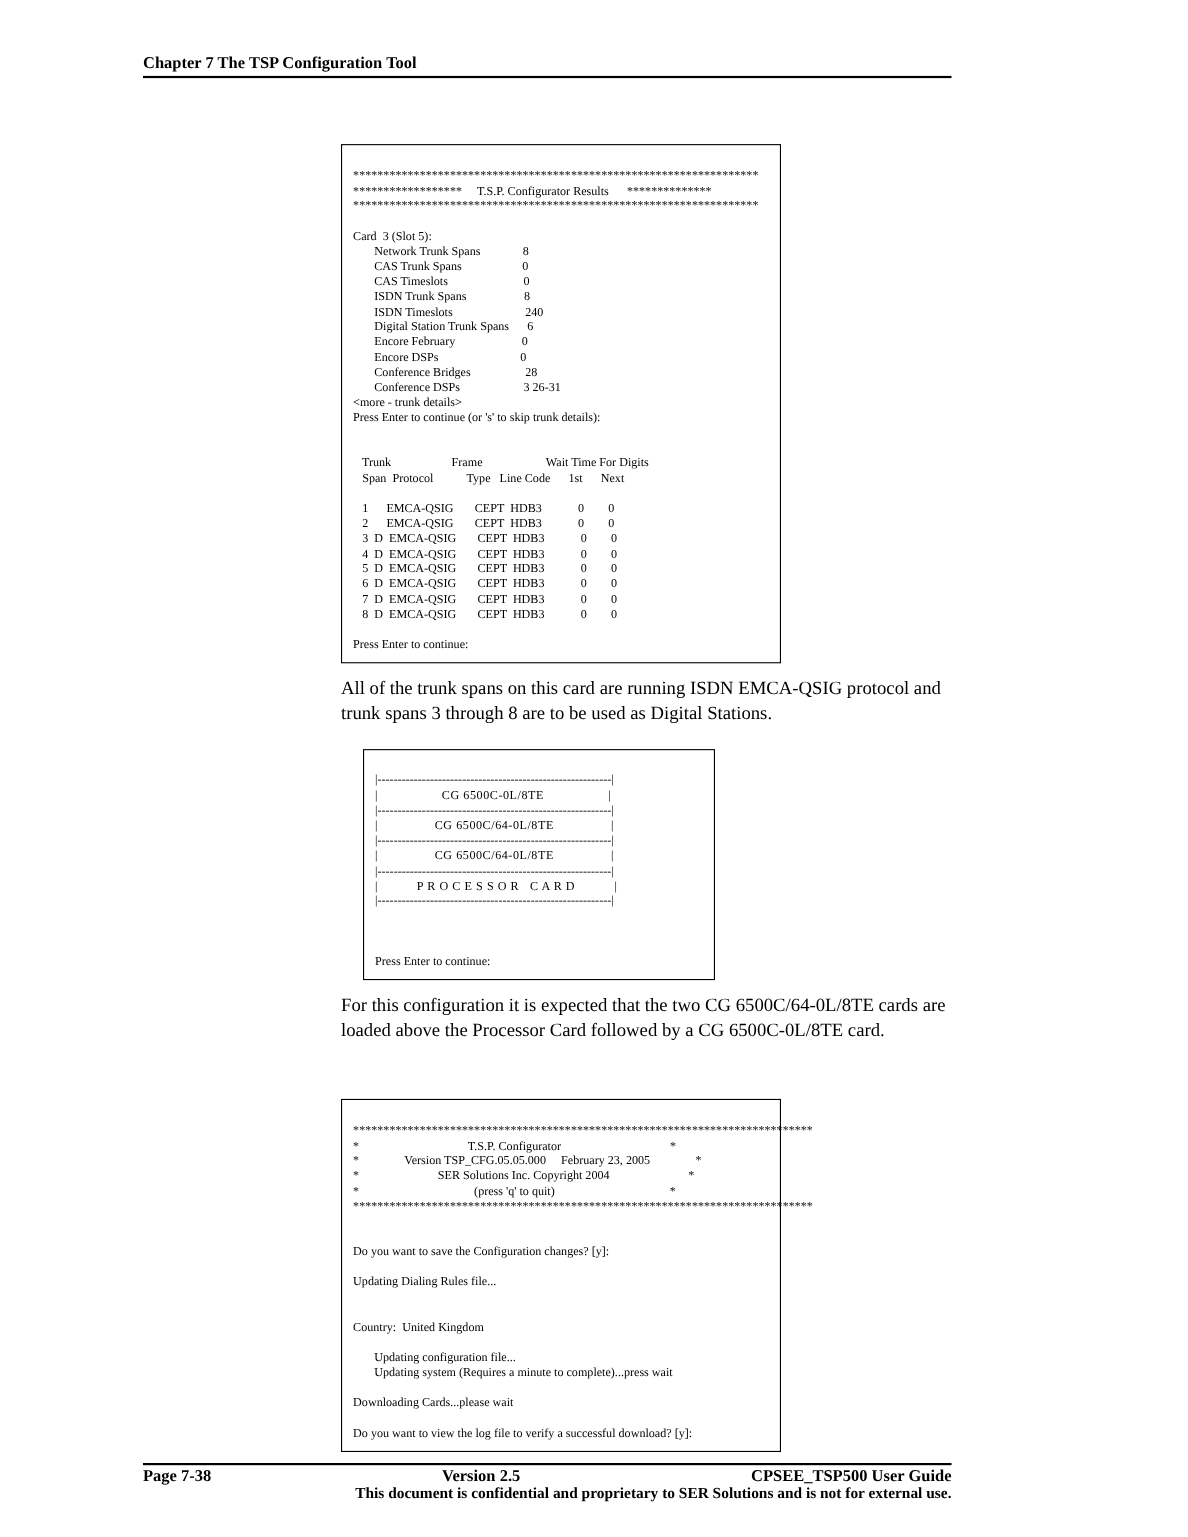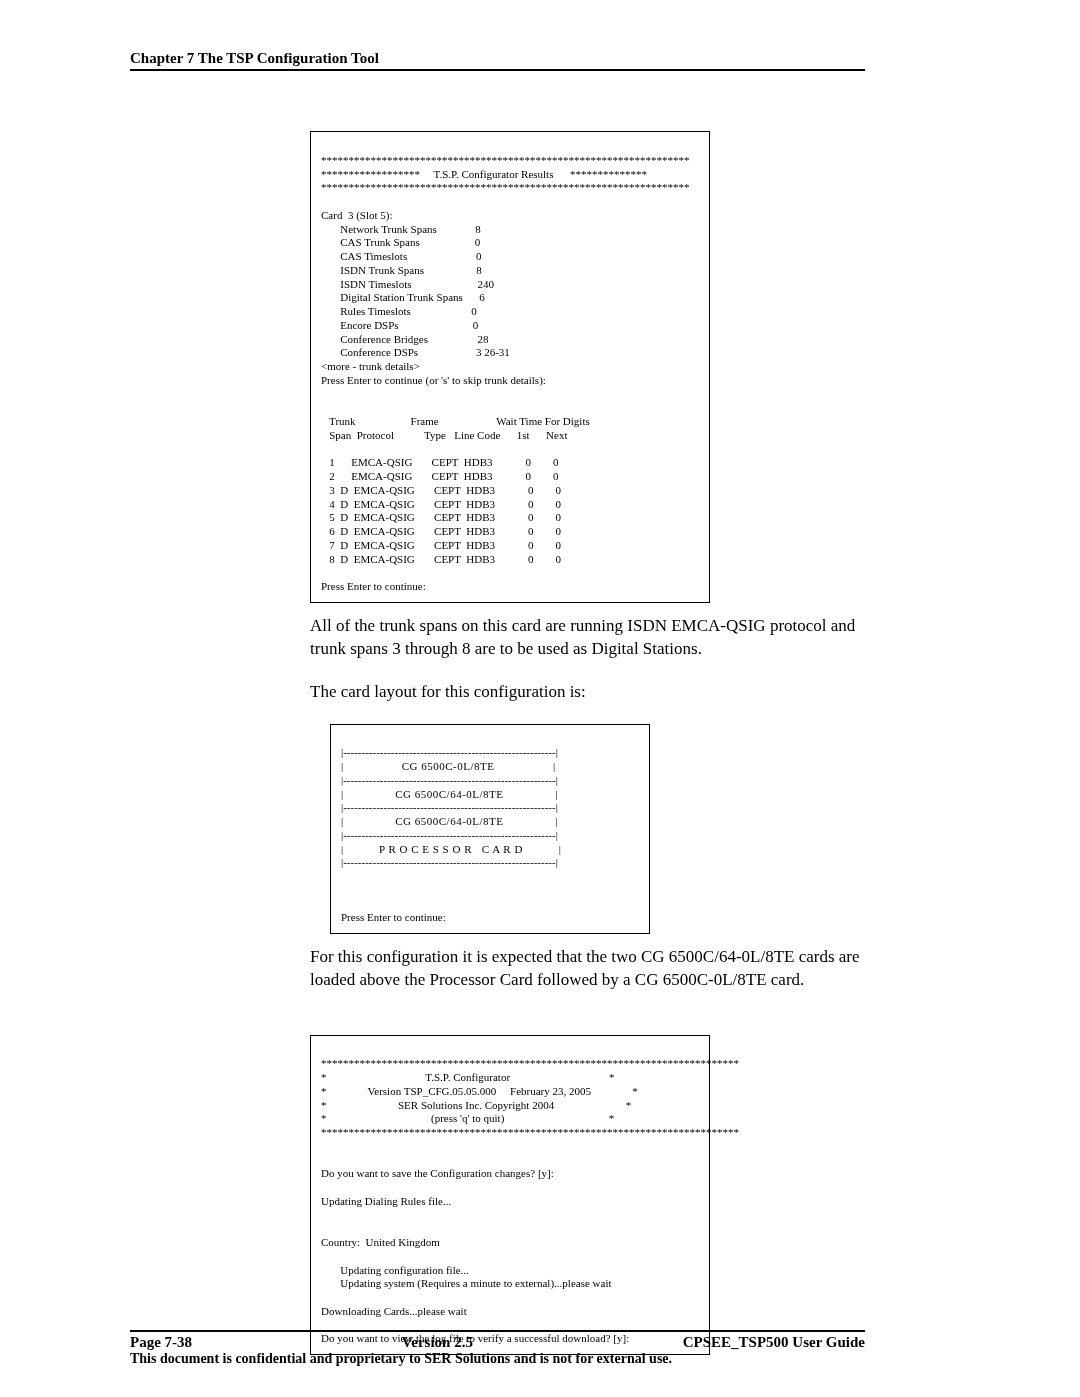--- a/index.html
+++ b/index.html
@@ -50,21 +50,21 @@
     margin-top: 12px;
   }
   .footer-rule { border-top: 2px solid #000; margin-bottom: 2px; }
   .footer-line1 {
     display: flex;
     justify-content: space-between;
     font-size: 15px;
     font-weight: bold;
   }
   .footer-line2 {
-    text-align: left;
+    text-align: right;
     font-size: 14px;
     font-weight: bold;
   }
   .slot-row { text-align: center; letter-spacing: .5px; }
 </style>
 </head>
 <body>
 
 <div class="page">
   <div class="chapter-header">Chapter 7 The TSP Configuration Tool</div>
@@ -74,21 +74,21 @@
 <span>******************     T.S.P. Configurator Results      **************</span>
 <span>*******************************************************************</span>
 
 <span>Card  3 (Slot 5):</span>
        <span>Network Trunk Spans</span>              <span>8</span>
        <span>CAS Trunk Spans</span>                    <span>0</span>
        <span>CAS Timeslots</span>                         <span>0</span>
        <span>ISDN Trunk Spans</span>                   <span>8</span>
        <span>ISDN Timeslots</span>                        <span>240</span>
        <span>Digital Station Trunk Spans</span>      <span>6</span>
-       <span>Rules Timeslots</span>                      <span>0</span>
+       <span>Encore February</span>                      <span>0</span>
        <span>Encore DSPs</span>                           <span>0</span>
        <span>Conference Bridges</span>                  <span>28</span>
        <span>Conference DSPs</span>                     <span>3 26-31</span>
 <span>&lt;more - trunk details&gt;</span>
 <span>Press Enter to continue (or 's' to skip trunk details):</span>
 
 
 <span>   Trunk                    Frame                     Wait Time For Digits</span>
 <span>   Span  Protocol           Type   Line Code      1st      Next</span>
 
@@ -97,21 +97,20 @@
 <span>   3  D  EMCA-QSIG       CEPT  HDB3            0        0</span>
 <span>   4  D  EMCA-QSIG       CEPT  HDB3            0        0</span>
 <span>   5  D  EMCA-QSIG       CEPT  HDB3            0        0</span>
 <span>   6  D  EMCA-QSIG       CEPT  HDB3            0        0</span>
 <span>   7  D  EMCA-QSIG       CEPT  HDB3            0        0</span>
 <span>   8  D  EMCA-QSIG       CEPT  HDB3            0        0</span>
 
 <span>Press Enter to continue:</span></div>
 
   <div class="body-text">All of the trunk spans on this card are running ISDN EMCA-QSIG protocol and trunk spans 3 through 8 are to be used as Digital Stations.</div>
-  <div class="body-text">The card layout for this configuration is:</div>
 
   <div class="terminal-box box2">
 <span>|----------------------------------------------------------|</span>
 |<span class="slot-row">                  <span>CG 6500C-0L/8TE</span>                  </span>|
 <span>|----------------------------------------------------------|</span>
 |<span class="slot-row">                <span>CG 6500C/64-0L/8TE</span>                </span>|
 <span>|----------------------------------------------------------|</span>
 |<span class="slot-row">                <span>CG 6500C/64-0L/8TE</span>                </span>|
 <span>|----------------------------------------------------------|</span>
 |<span class="slot-row">           <span>P R O C E S S O R   C A R D</span>           </span>|
@@ -135,21 +134,21 @@
 
 
 <span>Do you want to save the Configuration changes? [y]:</span>
 
 <span>Updating Dialing Rules file...</span>
 
 
 <span>Country:  United Kingdom</span>
 
 <span>       Updating configuration file...</span>
-<span>       Updating system (Requires a minute to external)...please wait</span>
+<span>       Updating system (Requires a minute to complete)...press wait</span>
 
 <span>Downloading Cards...please wait</span>
 
 <span>Do you want to view the log file to verify a successful download? [y]:</span>
 </div>
 
   <div class="footer">
     <div class="footer-rule"></div>
     <div class="footer-line1">
       <span>Page 7-38</span>

